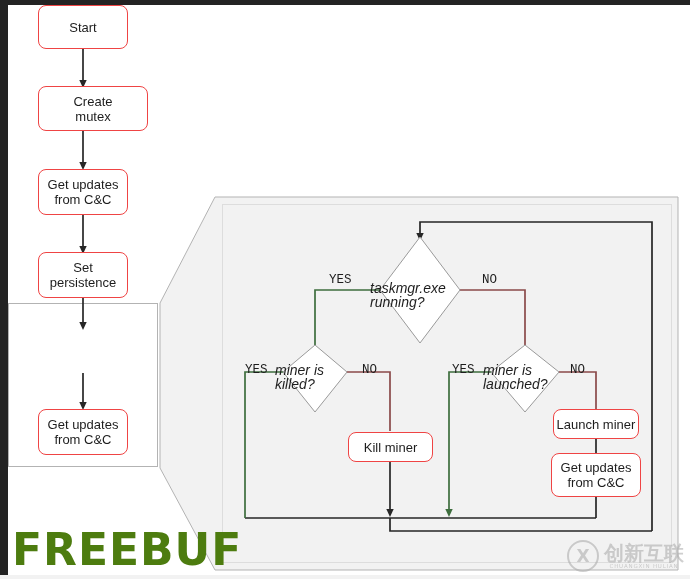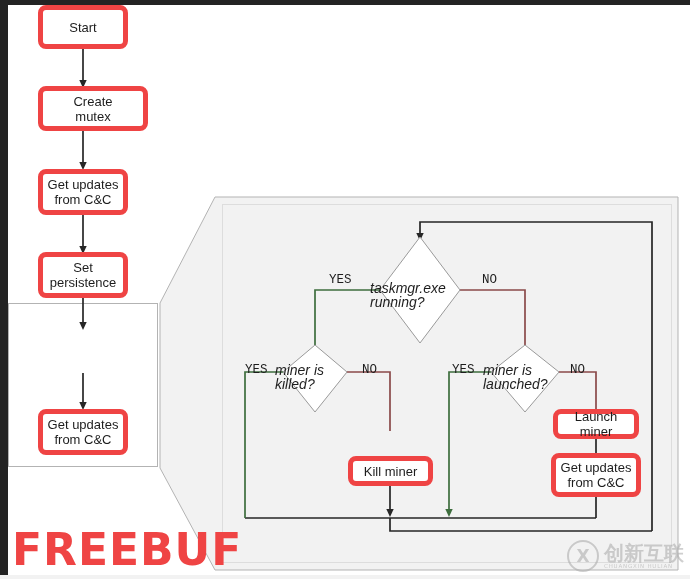--- a/index.html
+++ b/index.html
@@ -39,21 +39,21 @@
     position: absolute;
     left: 0; top: 0;
     width: 690px;
     height: 579px;
   }
 
   .node {
     position: absolute;
     box-sizing: border-box;
     background: #ffffff;
-    border: 5px solid #ef4444;
+    border: 1px solid #ef4444;
     border-radius: 8px;
     display: flex;
     align-items: center;
     justify-content: center;
     text-align: center;
     color: #1d1d1d;
     font-size: 13px;
     line-height: 15px;
     white-space: pre-line;
   }
@@ -77,21 +77,21 @@
   }
 
   
   .wm-freebuf {
     position: absolute;
     left: 12px;
     top: 524px;
     font-size: 44px;
     font-weight: bold;
     letter-spacing: 1px;
-    color: #ef4444;
+    color: #4d7c0f;
     font-family: "DejaVu Sans", sans-serif;
     user-select: none;
   }
   .wm-right {
     position: absolute;
     right: 6px;
     top: 540px;
     display: flex;
     align-items: center;
     gap: 5px;
@@ -109,20 +109,21 @@
     align-items: center;
     justify-content: center;
     font-family: "DejaVu Sans", sans-serif;
   }
   .wm-right .cn {
     color: #a8a8a8;
     font-size: 20px;
     font-weight: bold;
     line-height: 20px;
     font-family: "DejaVu Sans", sans-serif;
+    text-align: center;
   }
   .wm-right .cn small {
     display: block;
     font-size: 5.5px;
     font-weight: normal;
     letter-spacing: 0.8px;
     line-height: 7px;
   }
 </style>
 </head>
@@ -194,21 +195,21 @@
   <div class="node" style="left:38px; top:5px; width:90px; height:44px;">Start</div>
   <div class="node" style="left:38px; top:86px; width:110px; height:45px;">Create
 mutex</div>
   <div class="node" style="left:38px; top:169px; width:90px; height:46px;">Get updates
 from C&amp;C</div>
   <div class="node" style="left:38px; top:252px; width:90px; height:46px;">Set
 persistence</div>
   <div class="node" style="left:38px; top:409px; width:90px; height:46px;">Get updates
 from C&amp;C</div>
 
-  <div class="node" style="left:348px; top:432px; width:85px; height:30px;margin-top:24px;">Kill miner</div>
+  <div class="node" style="left:348px; top:432px; width:85px; height:30px;">Kill miner</div>
   <div class="node" style="left:553px; top:409px; width:86px; height:30px;">Launch miner</div>
   <div class="node" style="left:551px; top:453px; width:90px; height:44px;">Get updates
 from C&amp;C</div>
 
   <div class="diamond-label" style="left:370px; top:281px; width:100px;">taskmgr.exe
 running?</div>
   <div class="diamond-label" style="left:275px; top:363px; width:80px;">miner is
 killed?</div>
   <div class="diamond-label" style="left:483px; top:363px; width:84px;">miner is
 launched?</div>

